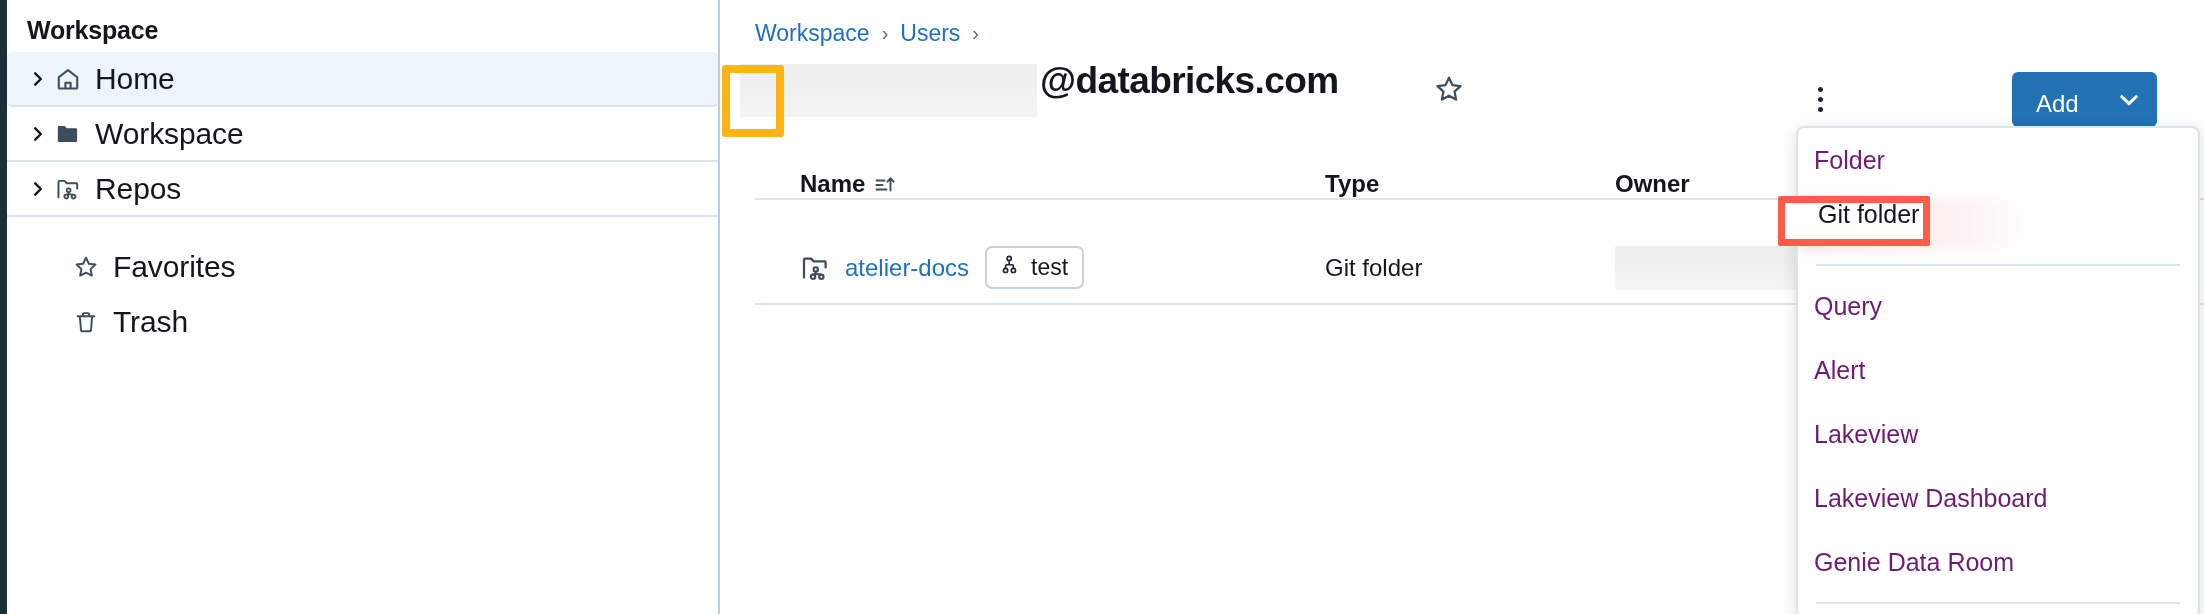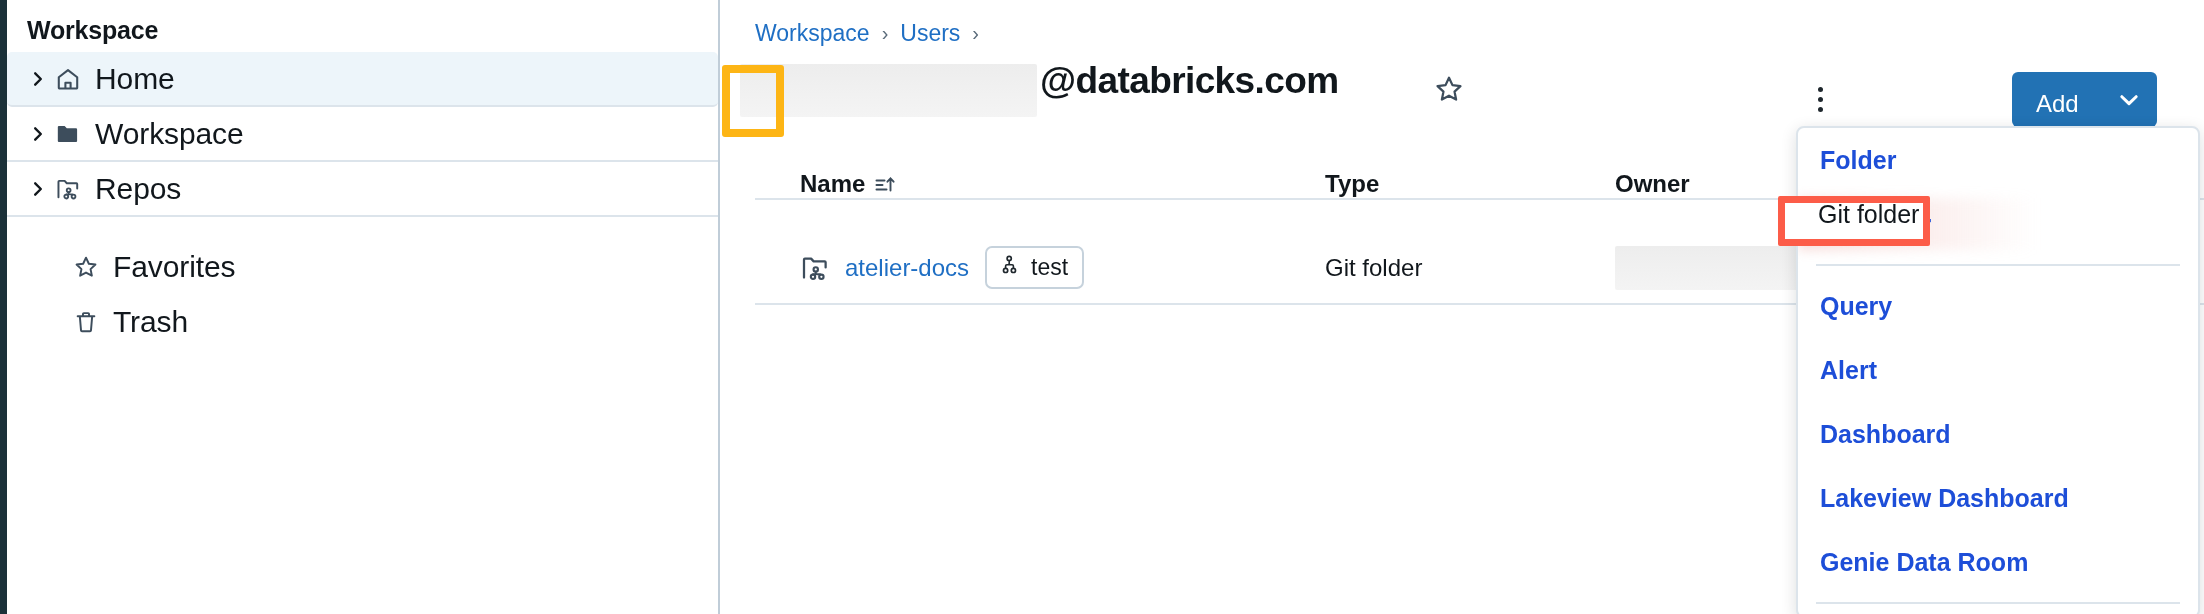--- a/index.html
+++ b/index.html
@@ -264,26 +264,25 @@
     background: #ffffff;
     border: 2px solid #DCE4EB;
     border-radius: 8px;
     box-shadow: 0 4px 16px rgba(17,23,28,0.14);
     overflow: hidden;
   }
   .menu-item {
     height: 64px;
     display: flex;
     align-items: center;
-    padding-left: 22px;
+    padding-left: 16px;
     font-size: 25px;
-    color: #1d4ed8;
+    color: #701a75;
     cursor: pointer;
     position: relative;
-    font-weight: bold;
   }
   .menu-item.blurred::after {
     content: "";
     position: absolute;
     left: 0; top: 6px;
     width: 240px; height: 52px;
     background: linear-gradient(to right, rgba(240,190,185,0.55), rgba(255,255,255,0));
     filter: blur(6px);
     pointer-events: none;
   }
@@ -500,21 +499,21 @@
       <span>Git folder</span>
     </div>
     <div class="menu-divider"></div>
     <div class="menu-item">
       <span>Query</span>
     </div>
     <div class="menu-item">
       <span>Alert</span>
     </div>
     <div class="menu-item">
-      <span>Dashboard</span>
+      <span>Lakeview</span>
     </div>
     <div class="menu-item">
       <span>Lakeview Dashboard</span>
     </div>
     <div class="menu-item">
       <span>Genie Data Room</span>
     </div>
     <div class="menu-divider"></div>
   </div>
 

